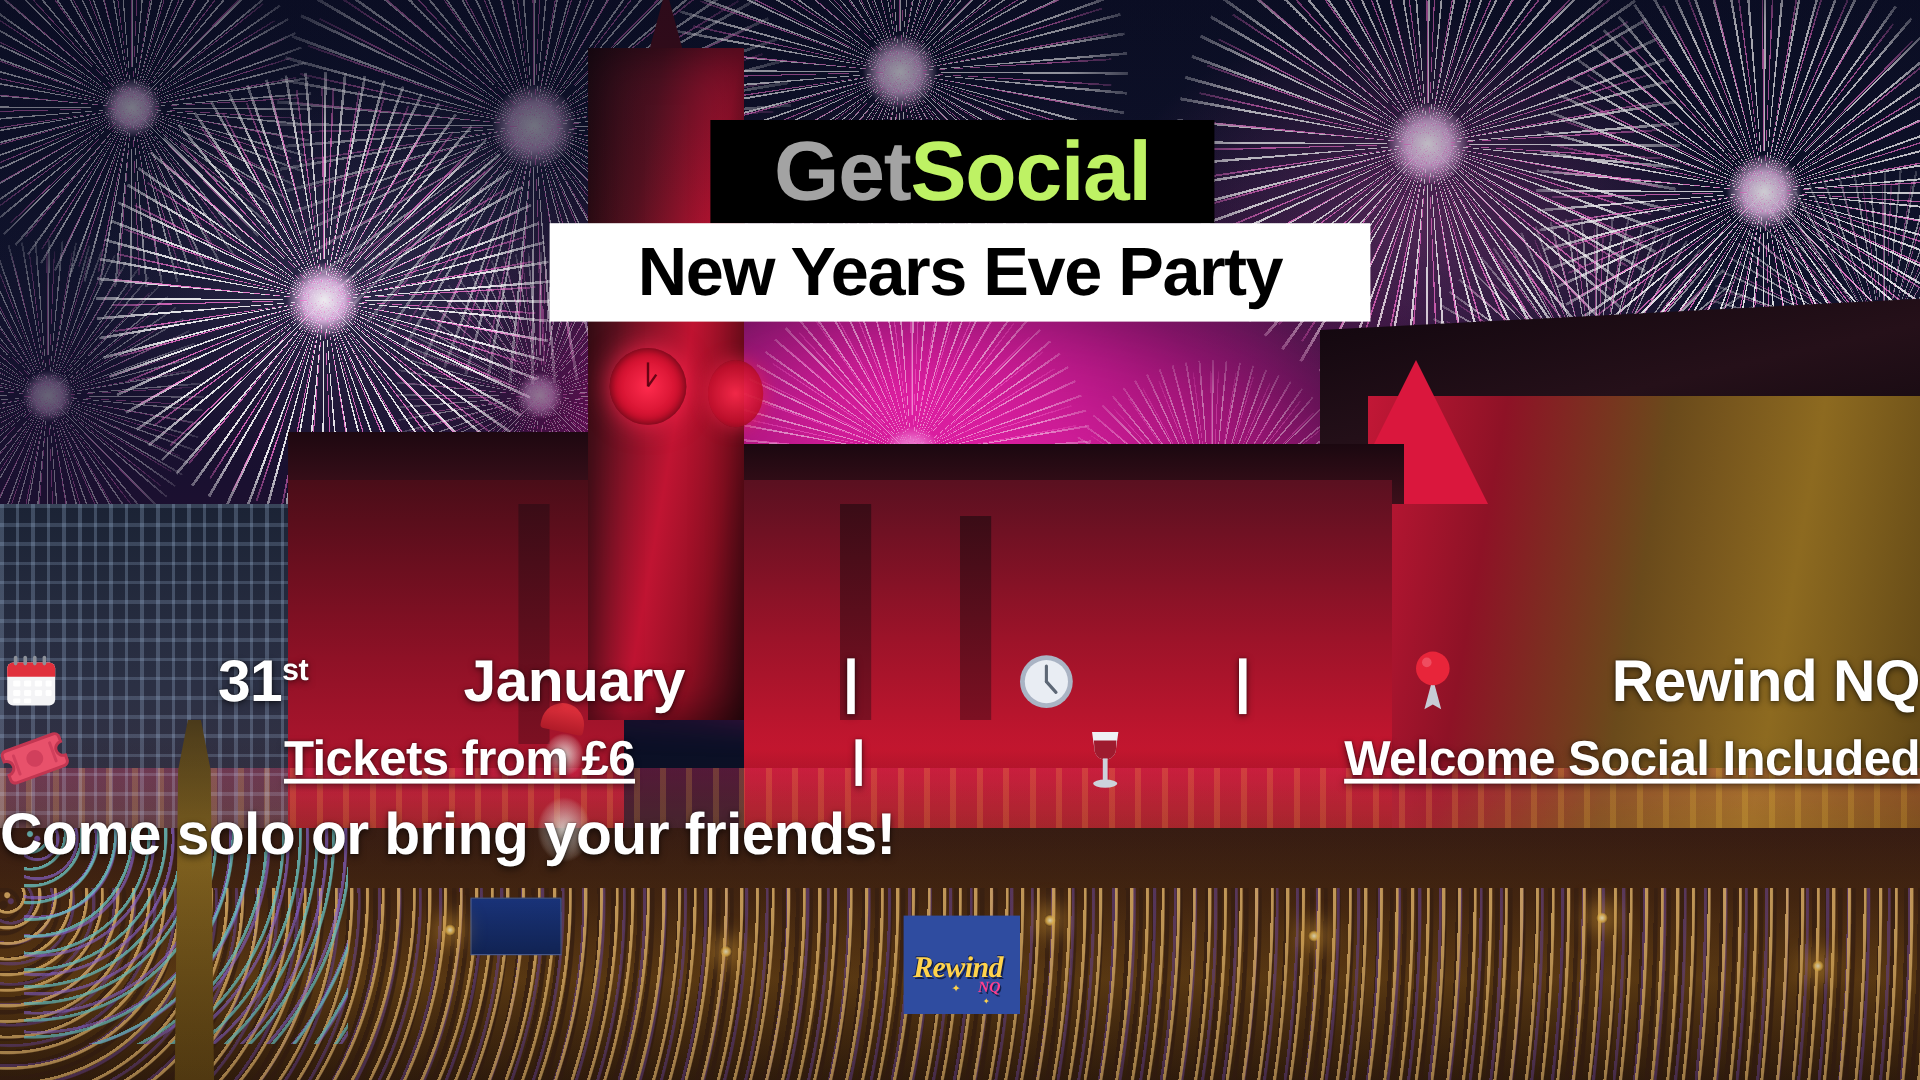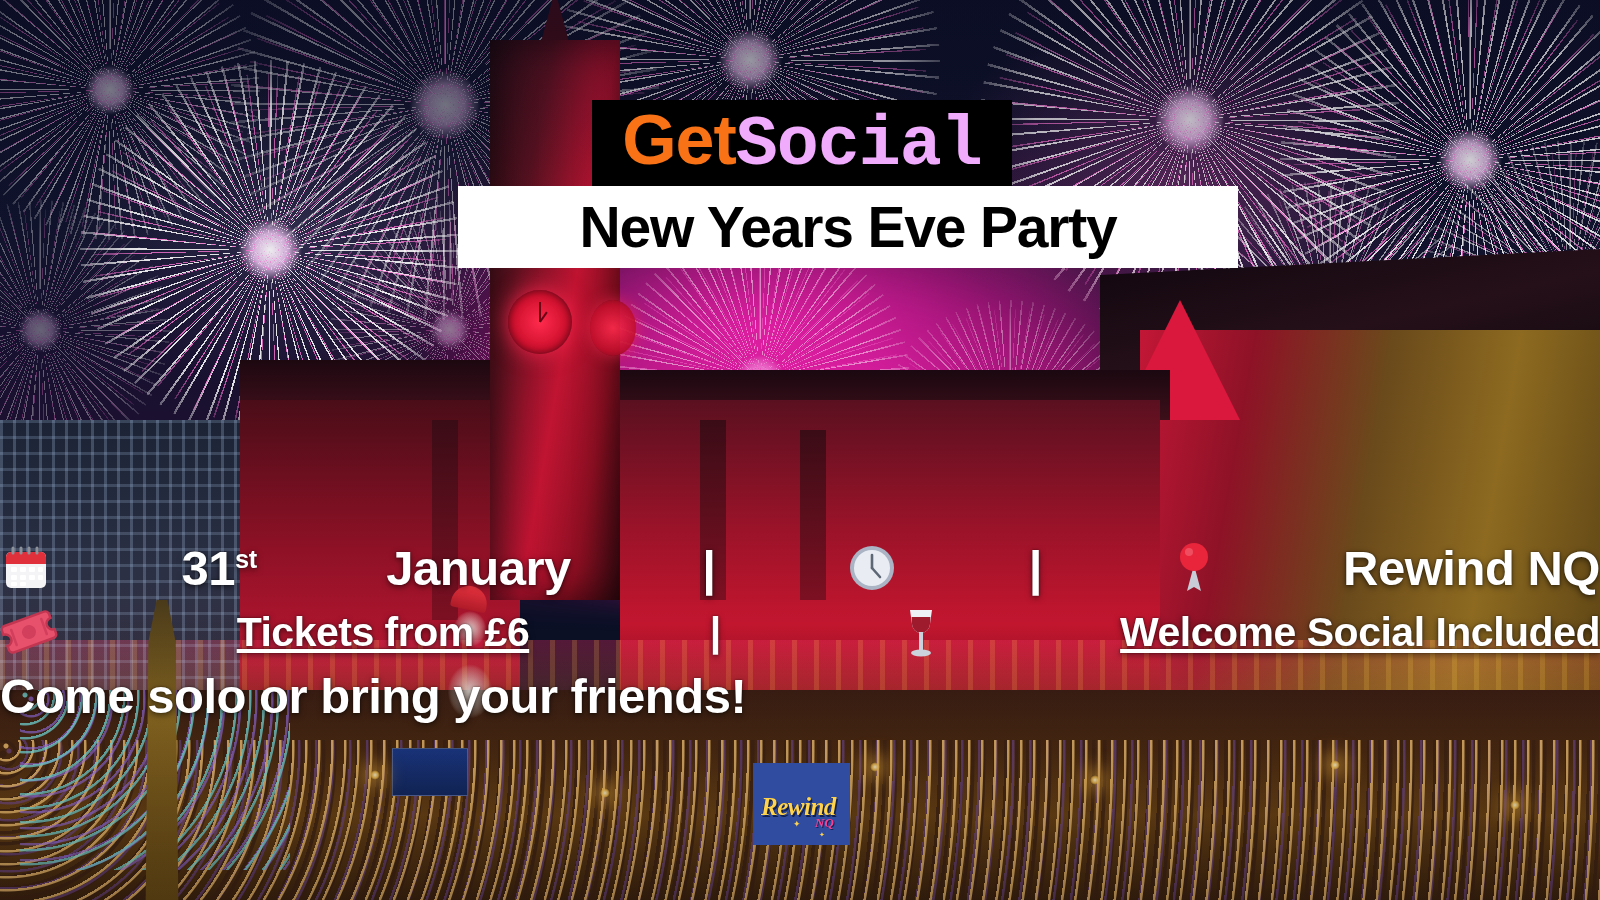--- a/index.html
+++ b/index.html
@@ -208,25 +208,25 @@
   .band{position:absolute;display:flex;align-items:center;justify-content:center;}
 
   #brand-band{
     left:592px;top:100px;width:420px;height:86px;
     background:#000;
   }
   #brand-text{
     font-size:70px;font-weight:700;line-height:1;letter-spacing:-1px;
     white-space:nowrap;
   }
-  #brand-text .get{color:#f97316;}
-  #brand-text .social{color:#f0abfc;font-family:Liberation Mono, monospace;}
+  #brand-text .get{color:#a3a3a3;}
+  #brand-text .social{color:#bef264;}
 
   #subtitle-band{
-    left:458px;top:186px;width:780px;height:82px;
+    left:458px;top:186px;width:684px;height:82px;
     background:#ffffff;
   }
   #subtitle-text{
     color:#000;font-size:57px;font-weight:700;line-height:1;
     letter-spacing:-1.2px;white-space:nowrap;
   }
 
   .detail{
     position:absolute;width:1600px;text-align:center;
     color:#fff;font-weight:700;white-space:nowrap;

